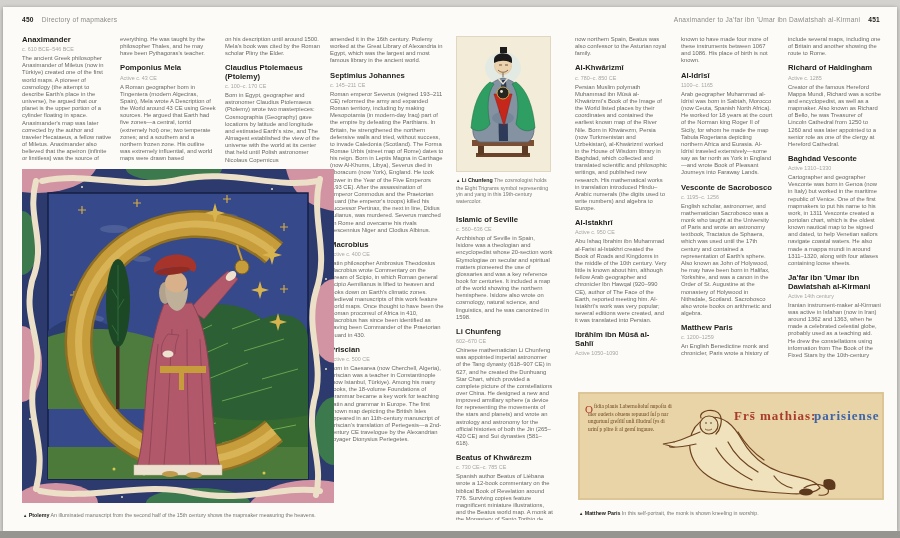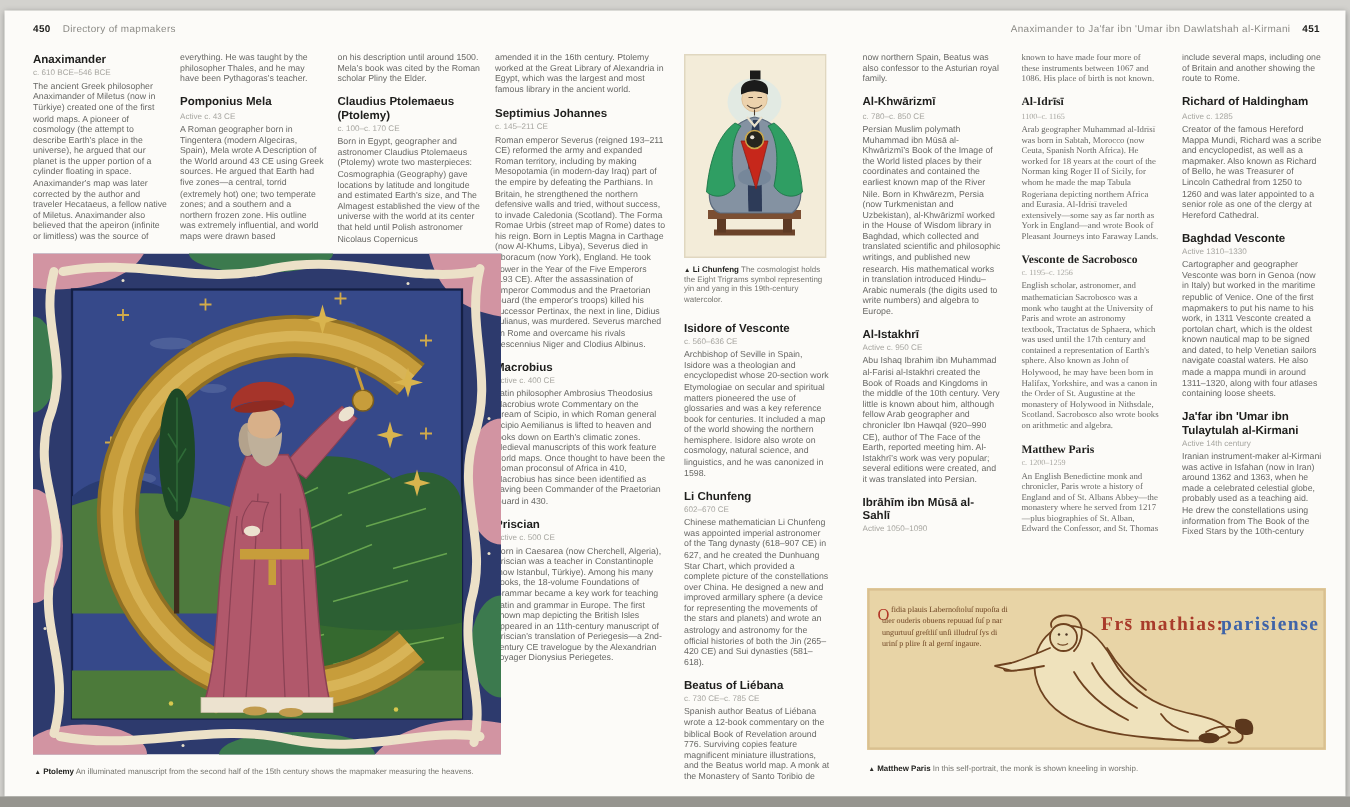--- a/index.html
+++ b/index.html
@@ -37,21 +37,21 @@
   #lichunfeng-art{width:95px;height:136px;margin:0 0 3px 0;}
   #mparis-art{position:absolute;left:122px;top:356px;width:306px;height:108px;}
   #mparis-cap{position:absolute;left:123px;top:469px;width:300px;}
   
   #colL1{left:0;width:90px;}
   #colL2{left:98px;width:96px;}
   #colL3{left:203px;width:97px;}
   #colL4{left:308px;width:114px;height:484px;overflow:hidden;}
   #colR1{left:0;width:97px;height:484px;overflow:hidden;}
   #colR2{left:119px;width:92px;height:322px;overflow:hidden;}
-  #colR3{left:225px;width:92px;height:322px;overflow:hidden;font-family:Liberation Serif, serif;}
+  #colR3{left:225px;width:92px;height:322px;overflow:hidden;}
   #colR4{left:332px;width:93px;height:322px;overflow:hidden;}
 </style>
 </head>
 <body>
 
 <div id="canvas">
   <div id="spread">
 
     <div class="hdr" id="hdr-left">
       <b>450</b><span class="sp"></span><span>Directory of mapmakers</span>
@@ -269,31 +269,31 @@
             <path d="M47,37 v4" stroke="#4a3a2c" stroke-width="0.7"></path>
           </svg>
         </div>
         <p class="caption">
           <span class="mk">▲</span>
           <b>Li Chunfeng</b>
           <span>The cosmologist holds the Eight Trigrams symbol representing yin and yang in this 19th-century watercolor.</span>
         </p>
         <div style="height:6px"></div>
         <div class="entry">
-          <h3>Isidore of Vesconte</h3>
+          <h3>Islamic of Seville</h3>
           <p class="date">c. 560–636 CE</p>
           <p class="body">Archbishop of Seville in Spain, Isidore was a theologian and encyclopedist whose 20-section work Etymologiae on secular and spiritual matters pioneered the use of glossaries and was a key reference book for centuries. It included a map of the world showing the northern hemisphere. Isidore also wrote on cosmology, natural science, and linguistics, and he was canonized in 1598.</p>
         </div>
         <div class="entry">
           <h3>Li Chunfeng</h3>
           <p class="date">602–670 CE</p>
           <p class="body">Chinese mathematician Li Chunfeng was appointed imperial astronomer of the Tang dynasty (618–907 CE) in 627, and he created the Dunhuang Star Chart, which provided a complete picture of the constellations over China. He designed a new and improved armillary sphere (a device for representing the movements of the stars and planets) and wrote an astrology and astronomy for the official histories of both the Jin (265–420 CE) and Sui dynasties (581–618).</p>
         </div>
         <div class="entry">
-          <h3>Beatus of Liébana</h3>
+          <h3>Beatus of Khwārezm</h3>
           <p class="date">c. 730 CE–c. 785 CE</p>
           <p class="body">Spanish author Beatus of Liébana wrote a 12-book commentary on the biblical Book of Revelation around 776. Surviving copies feature magnificent miniature illustrations, and the Beatus world map. A monk at the Monastery of Santo Toribio de Liébana in the Kingdom of Asturias, in what is</p>
         </div>
       </div>
 
       <div class="col" id="colR2">
         <p class="cont">now northern Spain, Beatus was also confessor to the Asturian royal family.</p>
         <div class="entry">
           <h3>Al-Khwārizmī</h3>
           <p class="date">c. 780–c. 850 CE</p>
@@ -336,21 +336,21 @@
           <h3>Richard of Haldingham</h3>
           <p class="date">Active c. 1285</p>
           <p class="body">Creator of the famous Hereford Mappa Mundi, Richard was a scribe and encyclopedist, as well as a mapmaker. Also known as Richard of Bello, he was Treasurer of Lincoln Cathedral from 1250 to 1260 and was later appointed to a senior role as one of the clergy at Hereford Cathedral.</p>
         </div>
         <div class="entry">
           <h3>Baghdad Vesconte</h3>
           <p class="date">Active 1310–1330</p>
           <p class="body">Cartographer and geographer Vesconte was born in Genoa (now in Italy) but worked in the maritime republic of Venice. One of the first mapmakers to put his name to his work, in 1311 Vesconte created a portolan chart, which is the oldest known nautical map to be signed and dated, to help Venetian sailors navigate coastal waters. He also made a mappa mundi in around 1311–1320, along with four atlases containing loose sheets.</p>
         </div>
         <div class="entry">
-          <h3>Ja'far ibn 'Umar ibn Tulaytulah al-Kirmani</h3>
+          <h3>Ja'far ibn 'Umar ibn Dawlatshah al-Kirmani</h3>
           <p class="date">Active 14th century</p>
           <p class="body">Iranian instrument-maker al-Kirmani was active in Isfahan (now in Iran) around 1362 and 1363, when he made a celebrated celestial globe, probably used as a teaching aid. He drew the constellations using information from The Book of the Fixed Stars by the 10th-century Islamic astronomer 'Abd al-Rahman ibn al-Sufi. Al-Kirmani also made astrolabes and other instruments. His place of birth is unknown.</p>
         </div>
       </div>
 
       <div id="mparis-art" class="art">
         <svg width="306" height="108" viewBox="0 0 306 108">
           <rect width="306" height="108" fill="#e8d4a6"></rect>
           <rect x="1" y="1" width="304" height="106" fill="none" stroke="#d9c090" stroke-width="1.5"></rect>
 

